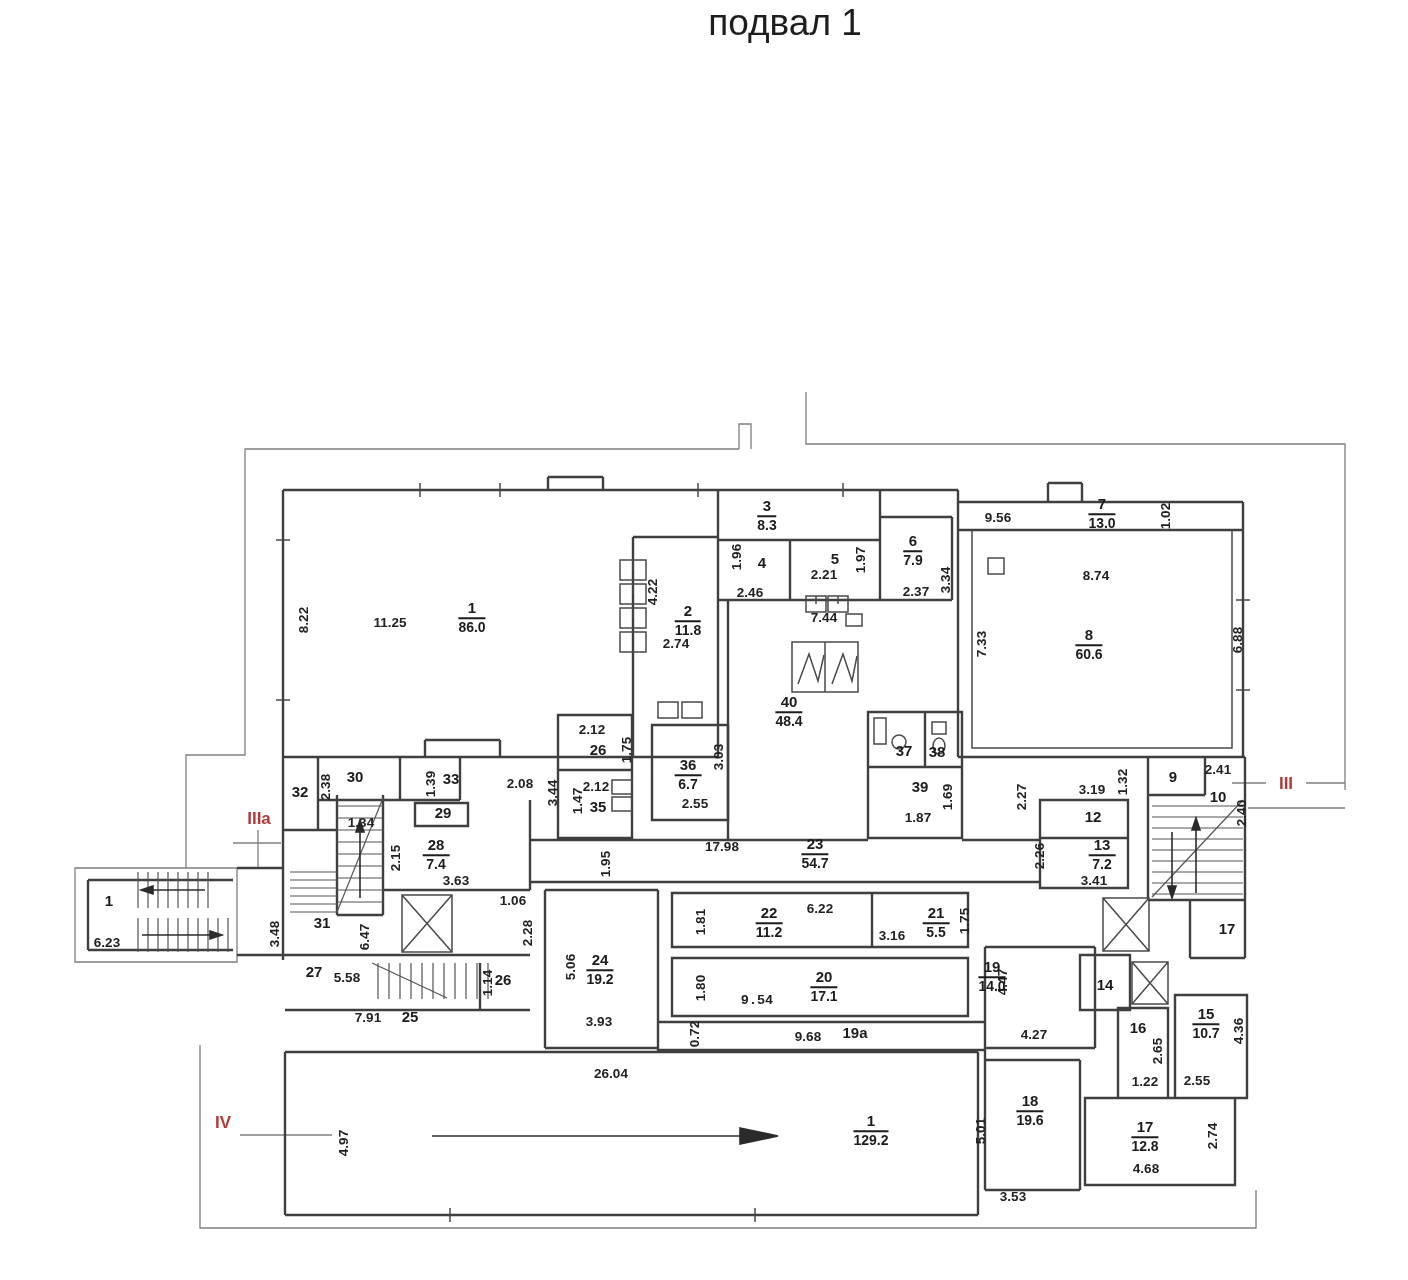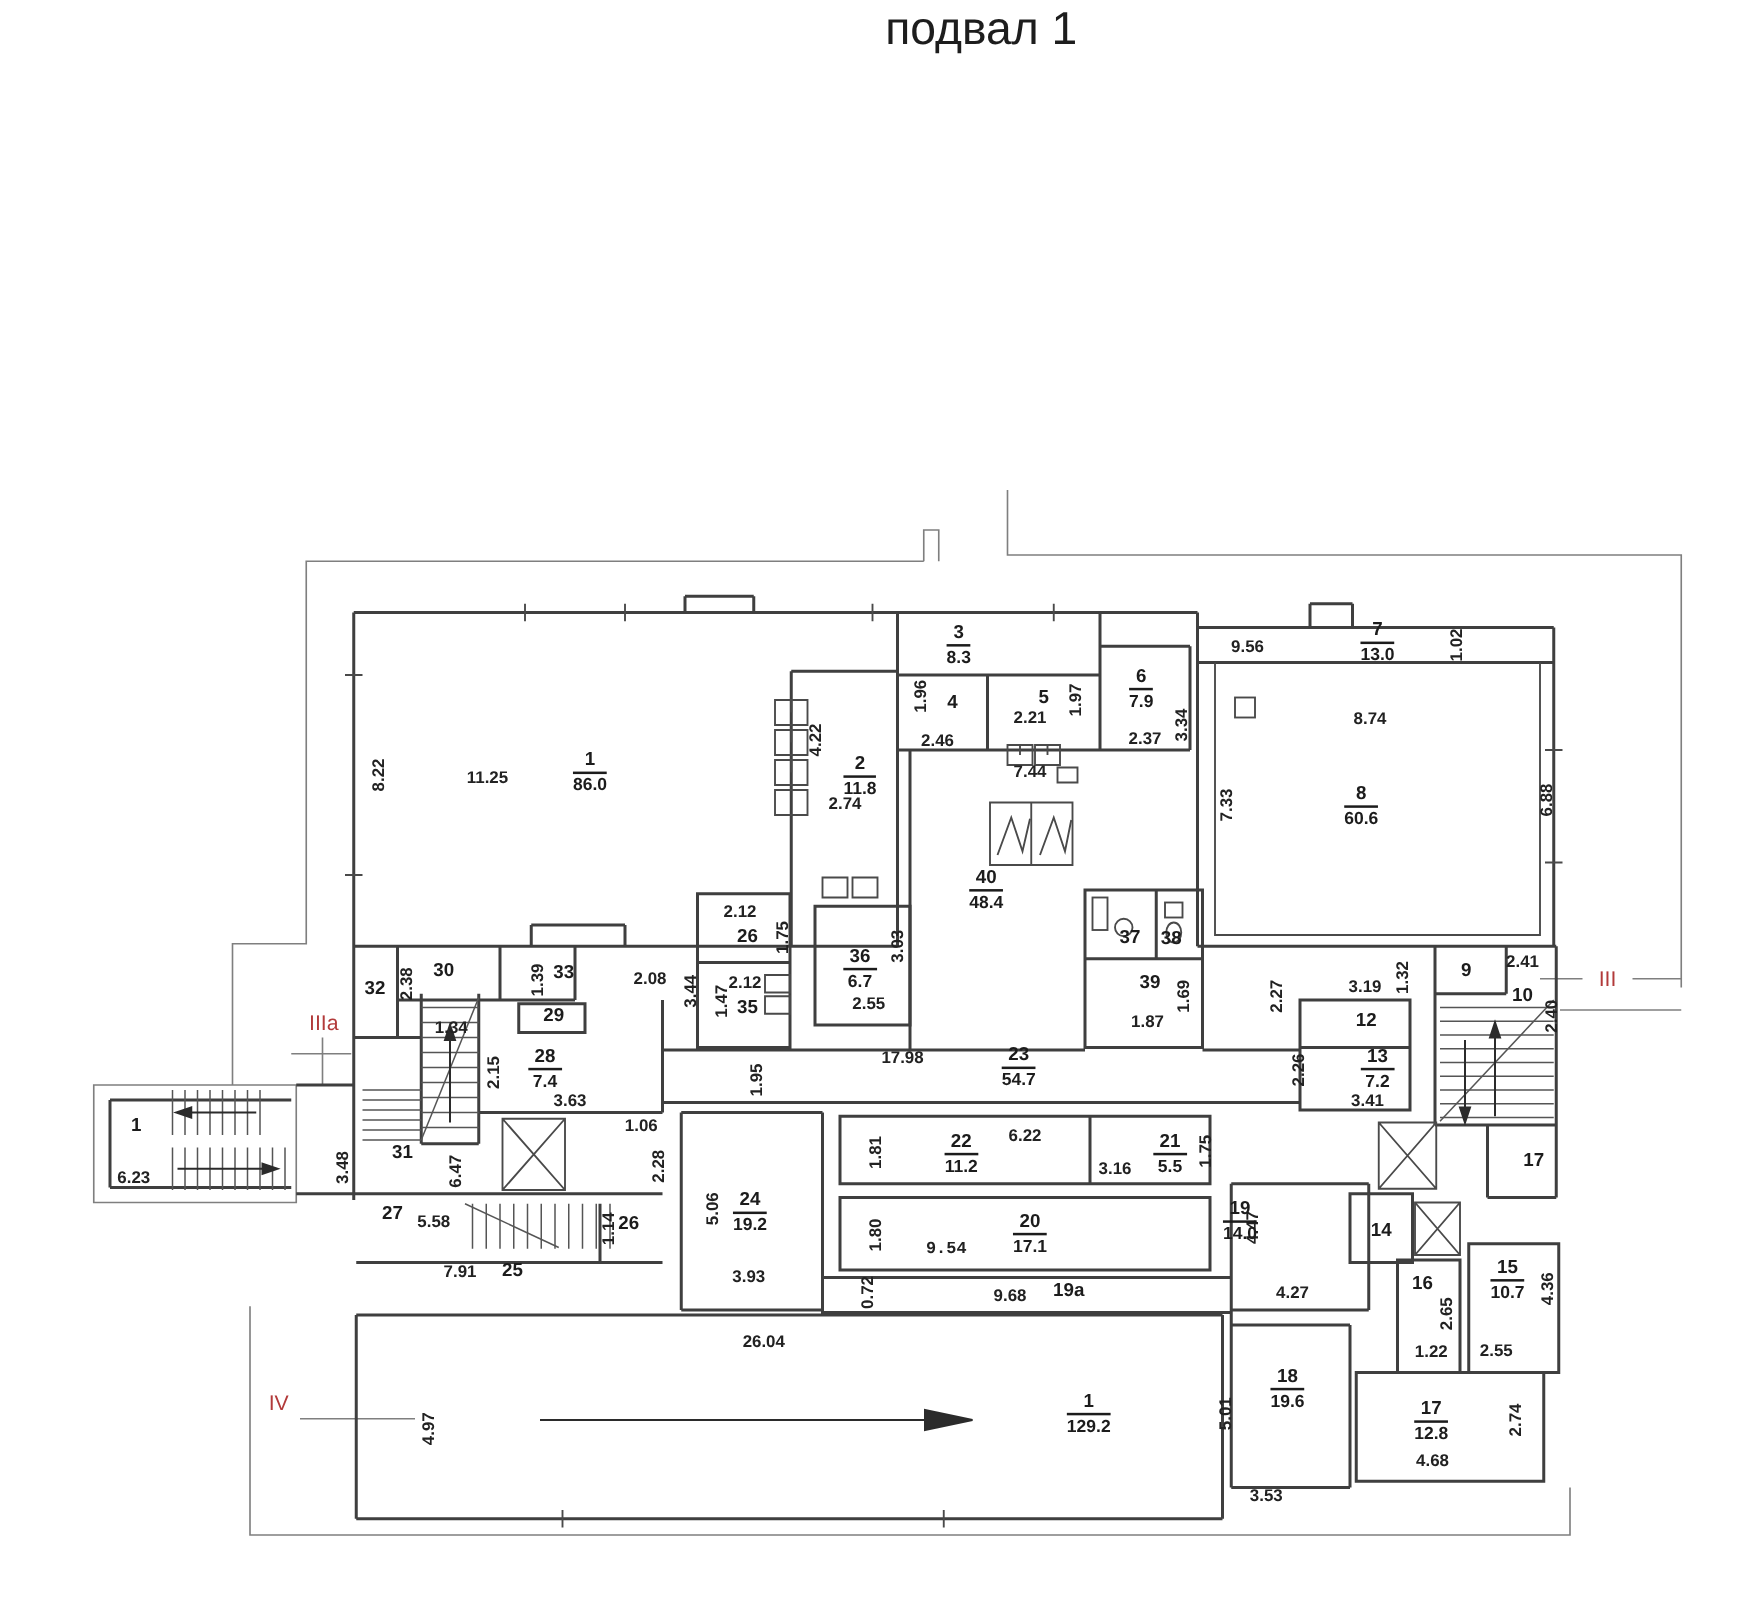--- a/index.html
+++ b/index.html
@@ -22,21 +22,21 @@
     position:absolute;transform:translate(-50%,-50%);font-size:15px;
     font-weight:700;color:#1c1c1c;white-space:nowrap;z-index:3;
   }
   .dim{
     position:absolute;transform:translate(-50%,-50%);font-size:13.5px;
     font-weight:700;color:#222;white-space:nowrap;z-index:2;
   }
   .dim.v{transform:translate(-50%,-50%) rotate(-90deg);}
   .section-marker{
     position:absolute;transform:translate(-50%,-50%);font-size:17px;
-    font-weight:400;color:#b23a3a;white-space:nowrap;z-index:3;
+    font-weight:700;color:#b23a3a;white-space:nowrap;z-index:3;
   }
 </style>
 </head>
 <body>
 
 <div id="plan">
   <div class="title">подвал 1</div>
 
   <svg class="drawing" width="1408" height="1280" viewBox="0 0 1408 1280">
 

